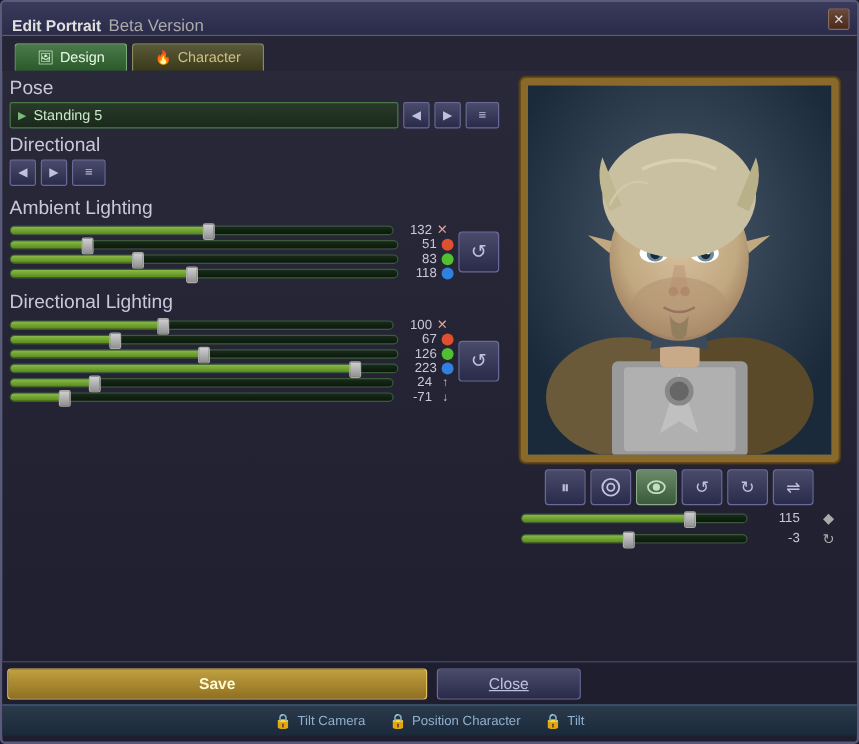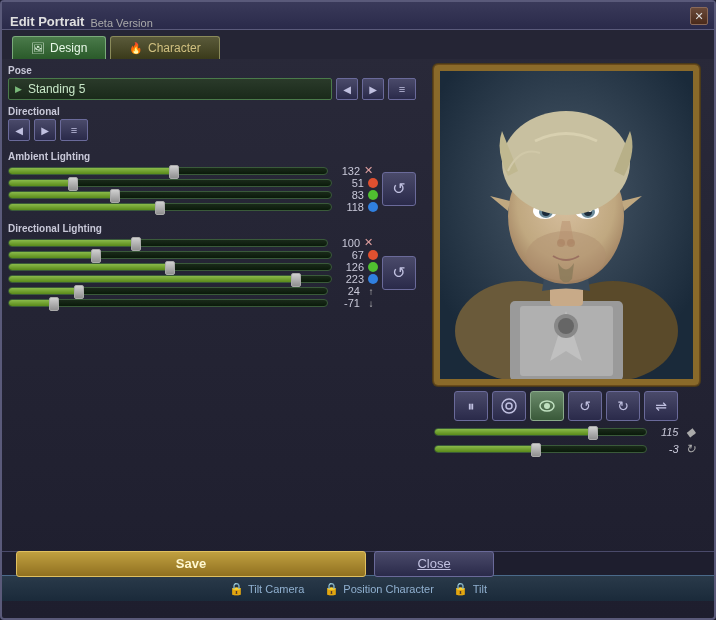--- a/index.html
+++ b/index.html
@@ -30,21 +30,21 @@
       padding: 0 8px;
       border-bottom: 1px solid #5a5a7a;
     }
     .title-text {
       color: #e0e0e0;
       font-size: 13px;
       font-weight: bold;
     }
     .title-beta {
       color: #aaa;
-      font-size: 11px;
+      font-size: 14px;
       margin-left: 6px;
     }
     .close-btn {
       position: absolute;
       right: 6px;
       top: 5px;
       width: 18px;
       height: 18px;
       background: linear-gradient(180deg, #6a4a3a 0%, #4a2a1a 100%);
       border: 1px solid #8a6a5a;
@@ -101,22 +101,22 @@
     .left-panel {
       width: 408px;
       flex-shrink: 0;
       display: flex;
       flex-direction: column;
       gap: 6px;
     }
 
     .section-label {
       color: #c8c8d8;
-      font-size: 10px;
-      font-weight: bold;
+      font-size: 16px;
+      font-weight: normal;
       margin-bottom: 2px;
     }
 
     .control-row {
       display: flex;
       align-items: center;
       gap: 4px;
     }
 
     .dropdown-bar {
@@ -312,23 +312,22 @@
     }
 
     .portrait-slider-area {
       width: 265px;
       margin-top: 4px;
     }
 
     .portrait-slider-row {
       display: flex;
       align-items: center;
-      gap: 4px;
+      gap: 16px;
       margin-bottom: 3px;
-      font-style: italic;
     }
 
     .portrait-slider-track {
       flex: 1;
       height: 8px;
       background: linear-gradient(180deg, #1a2a1a 0%, #0a1a0a 100%);
       border: 1px solid #3a5a3a;
       border-radius: 4px;
       position: relative;
     }
@@ -359,24 +358,24 @@
 
     .portrait-slider-icon {
       font-size: 12px;
       color: #aaa;
       width: 16px;
       text-align: center;
     }
 
     
     .bottom-bar {
-      height: 24px;
-      display: flex;
-      align-items: center;
-      padding: 0 14px;
+      height: 36px;
+      display: flex;
+      align-items: center;
+      padding: 0 4px;
       gap: 8px;
       background: #1e1e2e;
       border-top: 1px solid #4a4a6a;
     }
 
     .save-btn {
       flex: 1;
       height: 26px;
       background: linear-gradient(180deg, #c0a040 0%, #907020 100%);
       border: 1px solid #e0c060;

